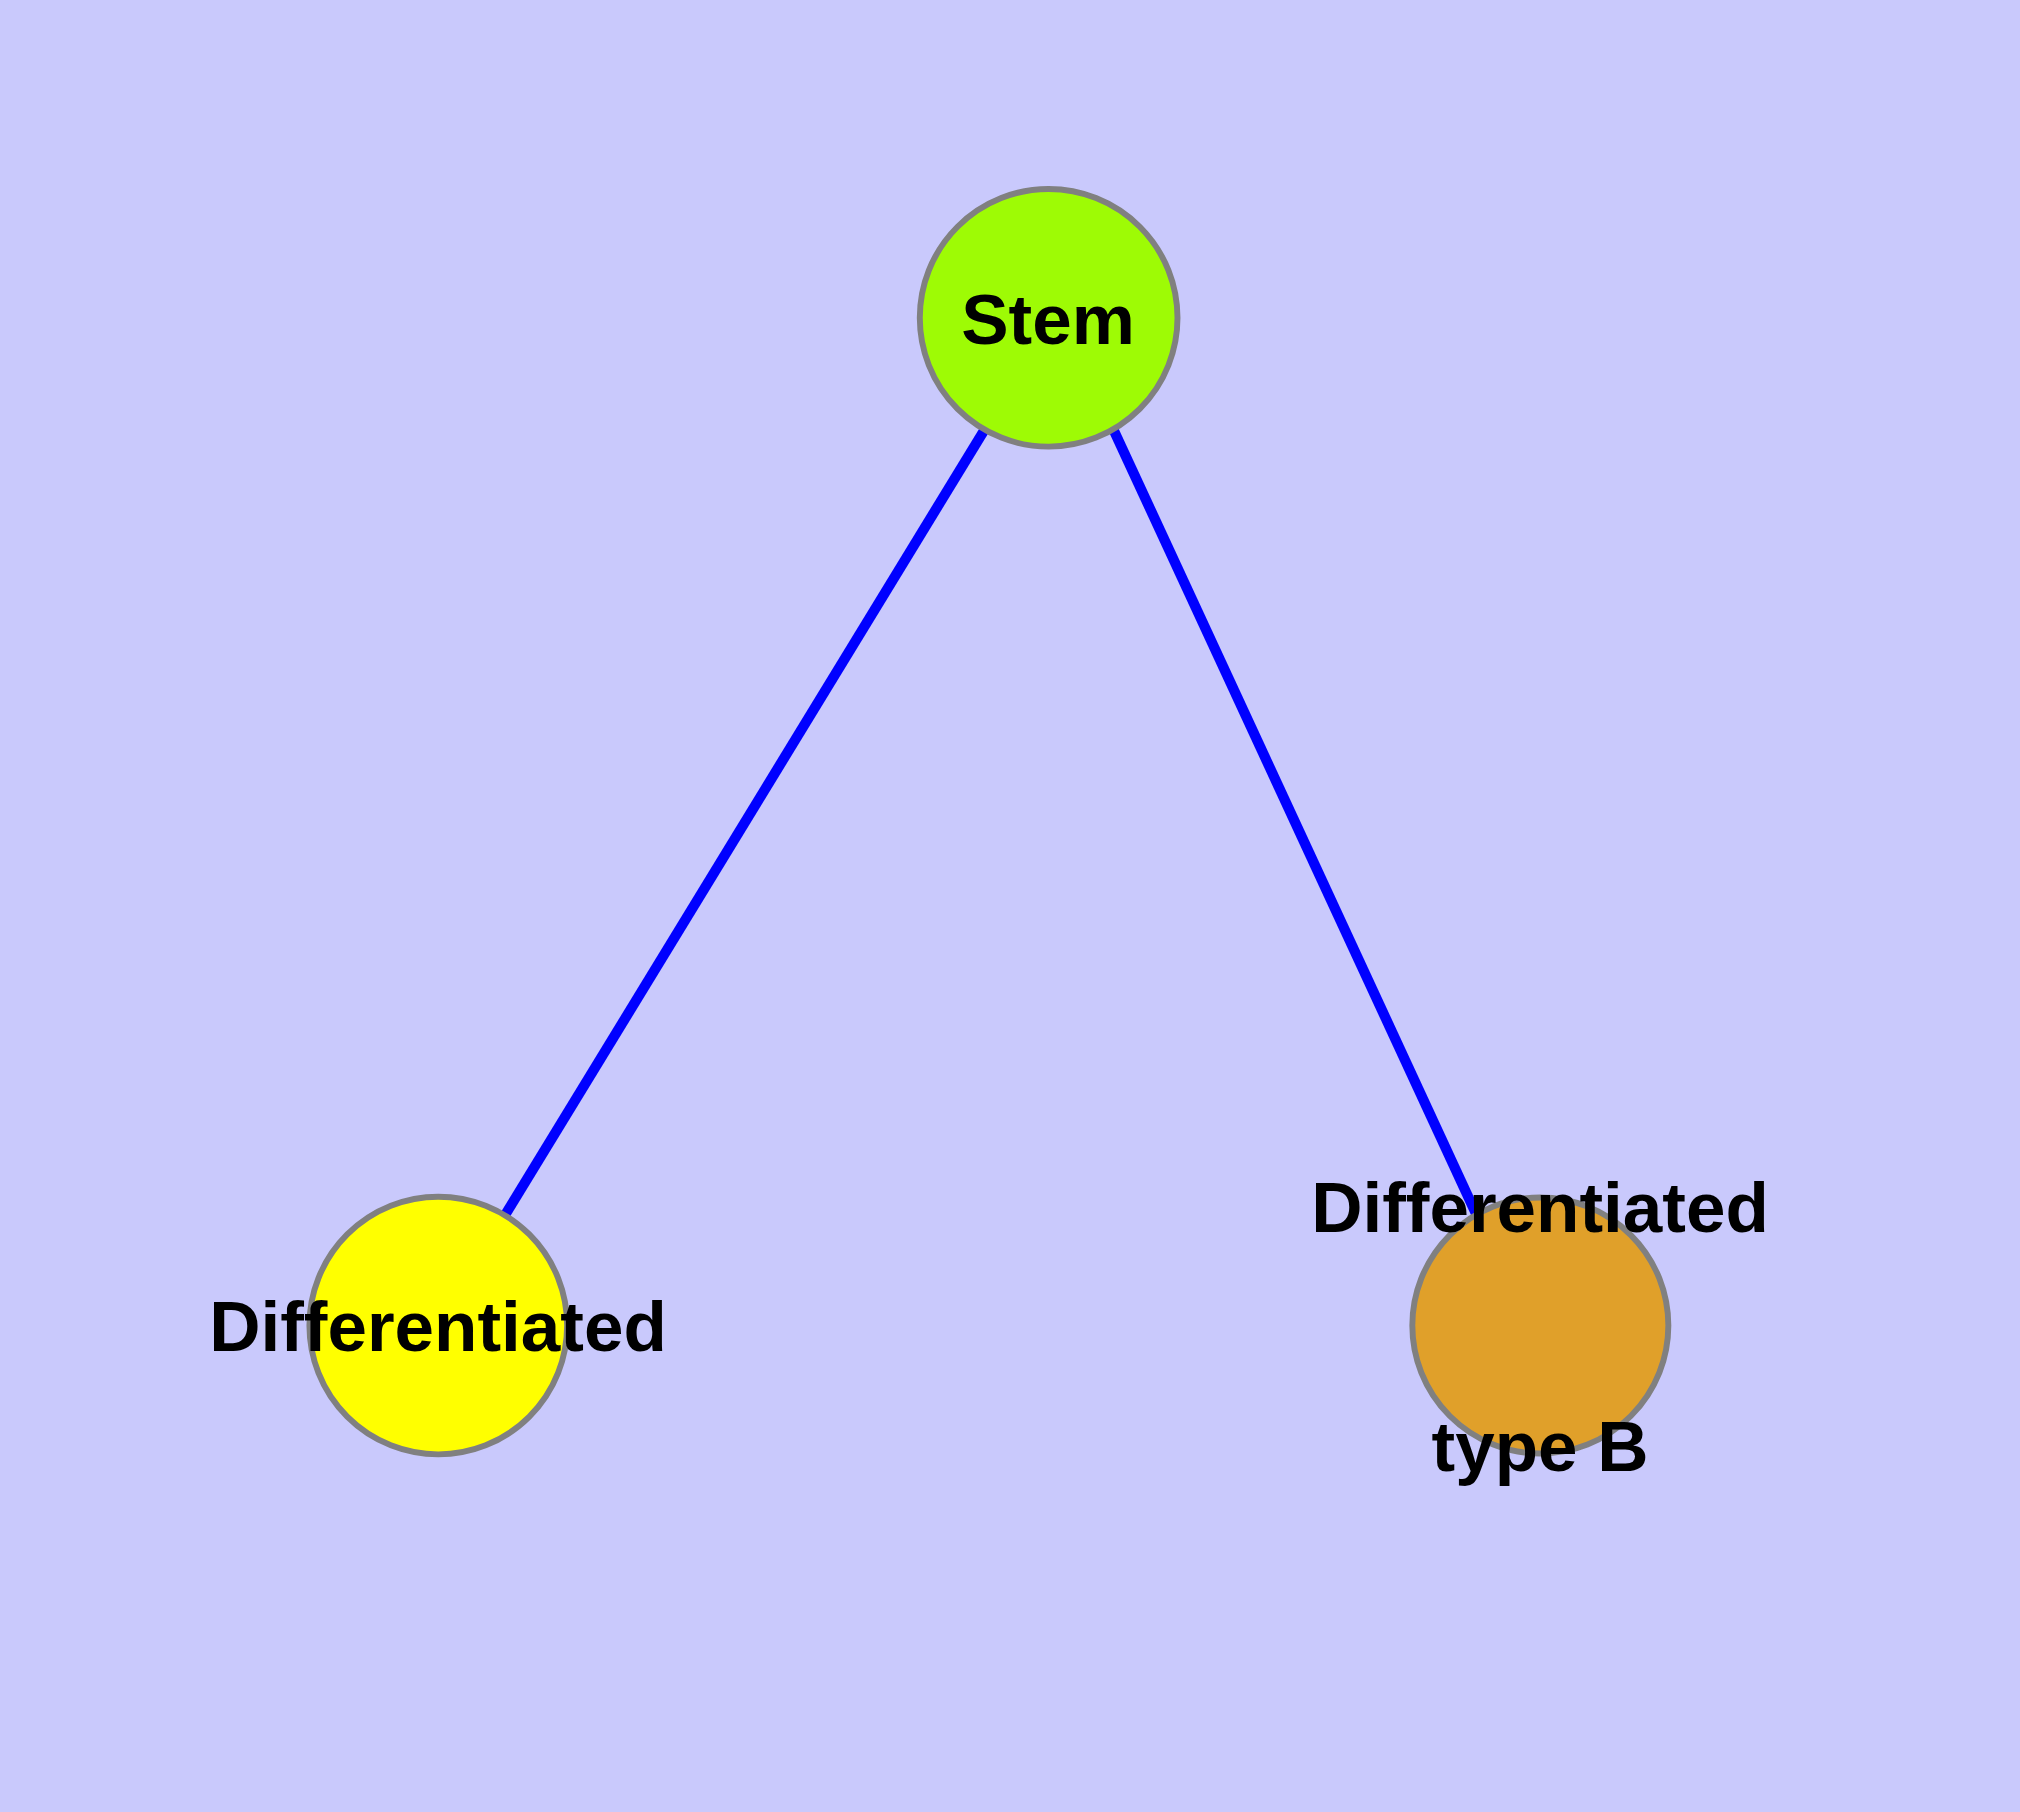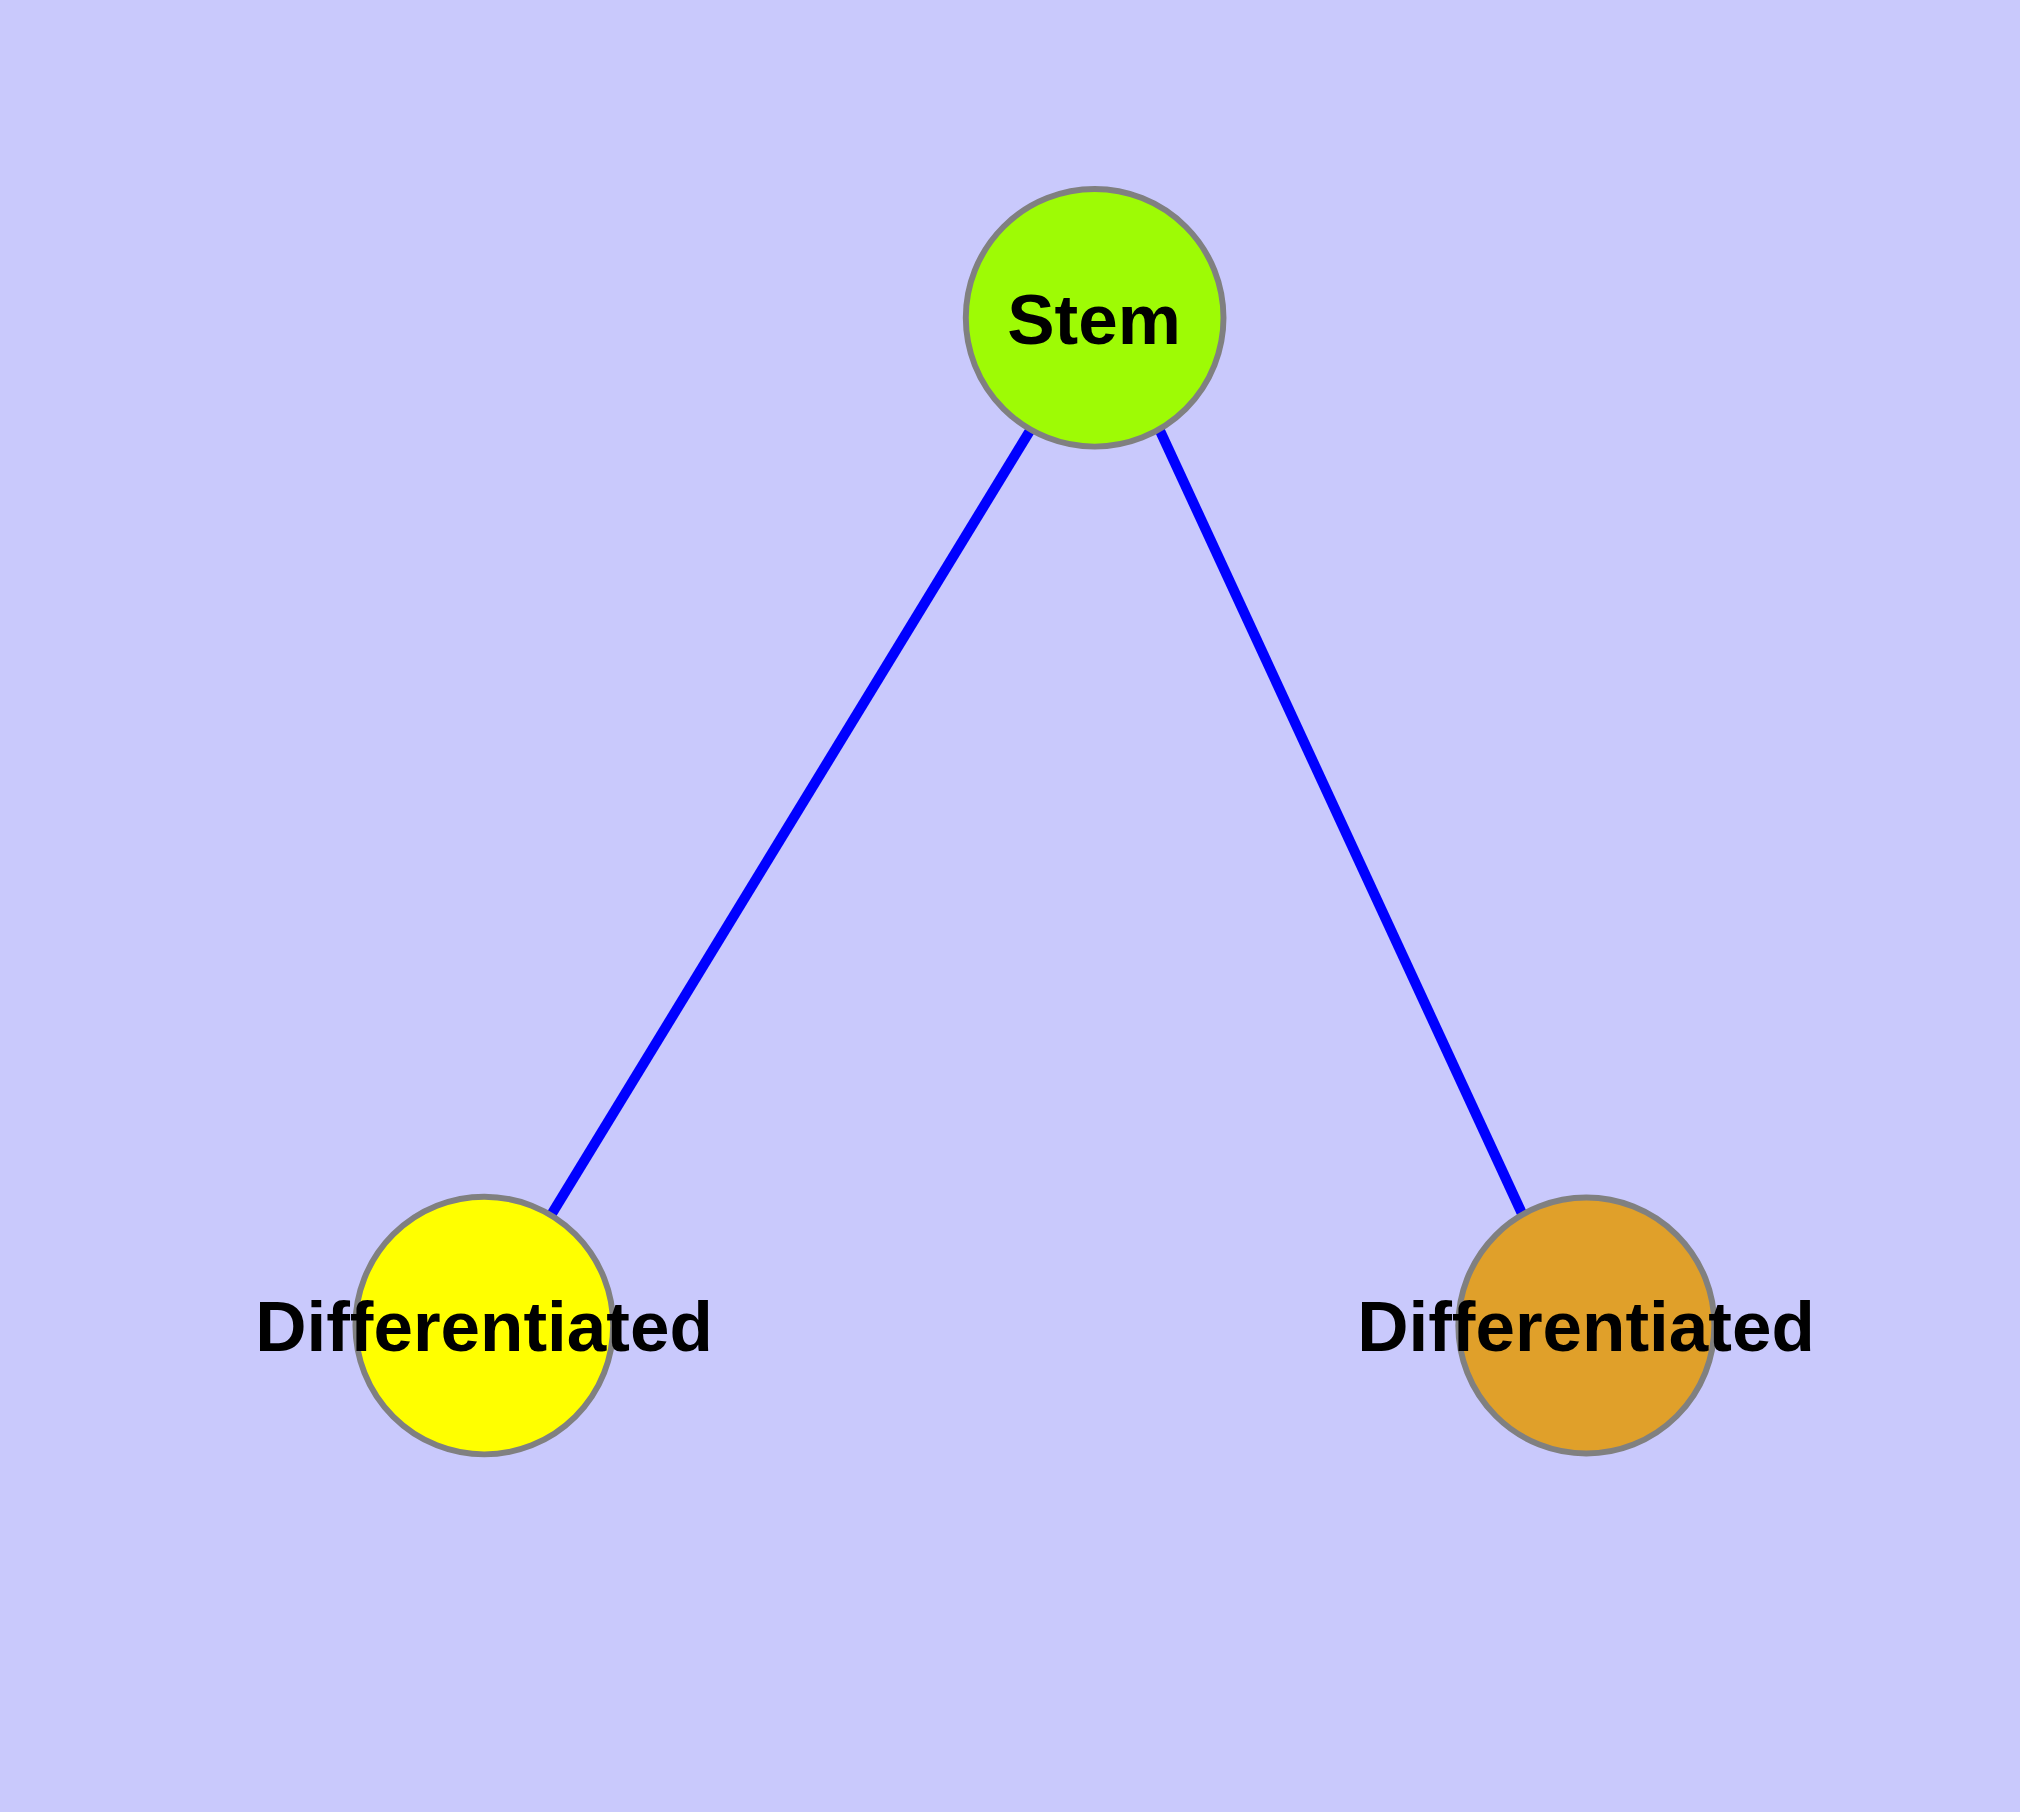--- a/index.html
+++ b/index.html
@@ -10,21 +10,20 @@
   }
   body {
     font-family: "Liberation Sans", sans-serif;
   }
   #stage {
     position: relative;
     width: 1827px;
     height: 1812px;
     background: #84cc16;
     overflow: hidden;
-    margin-left: 46px;
   }
   #graph-svg {
     position: absolute;
     left: 0;
     top: 0;
     width: 2021px;
     height: 1812px;
     display: block;
   }
   .node-label {
@@ -69,16 +68,17 @@
   <div class="node-label label-root" style="left:1048px; top:320px;">
     <div>Stem</div>
   </div>
 
   <div class="node-label label-leaf" style="left:438px; top:1327px;">
     <div>Differentiated</div>
   </div>
 
   <div class="node-label label-leaf" style="left:1540px; top:1327px;">
     <div>Differentiated</div>
+    <div>type B</div>
   </div>
 
 </div>
 
 
 </body></html>

